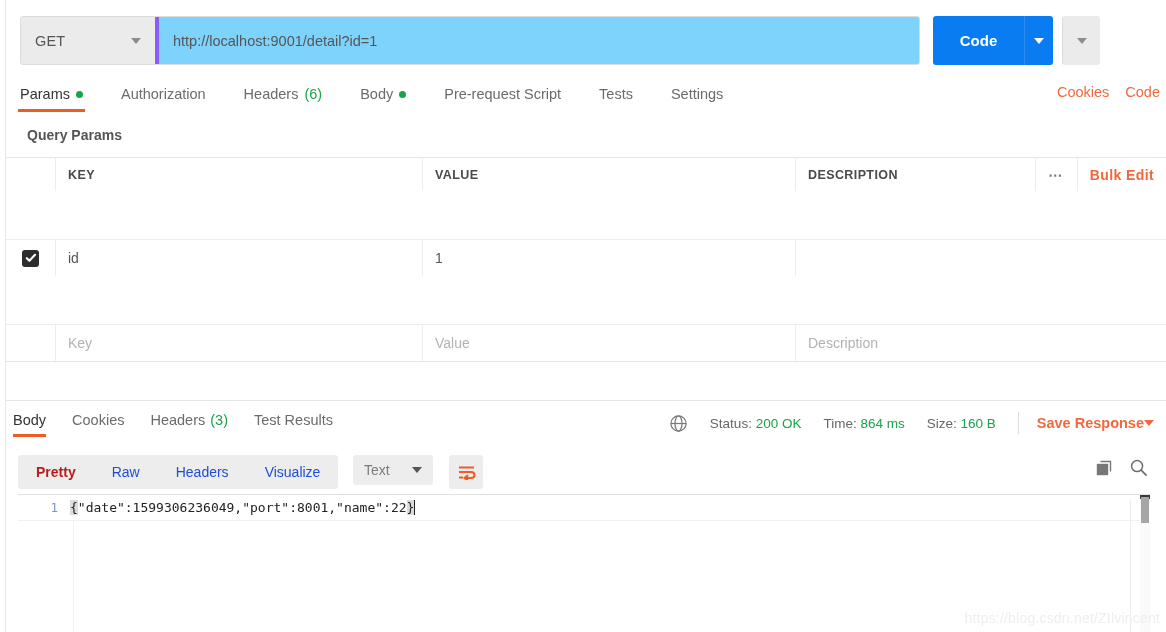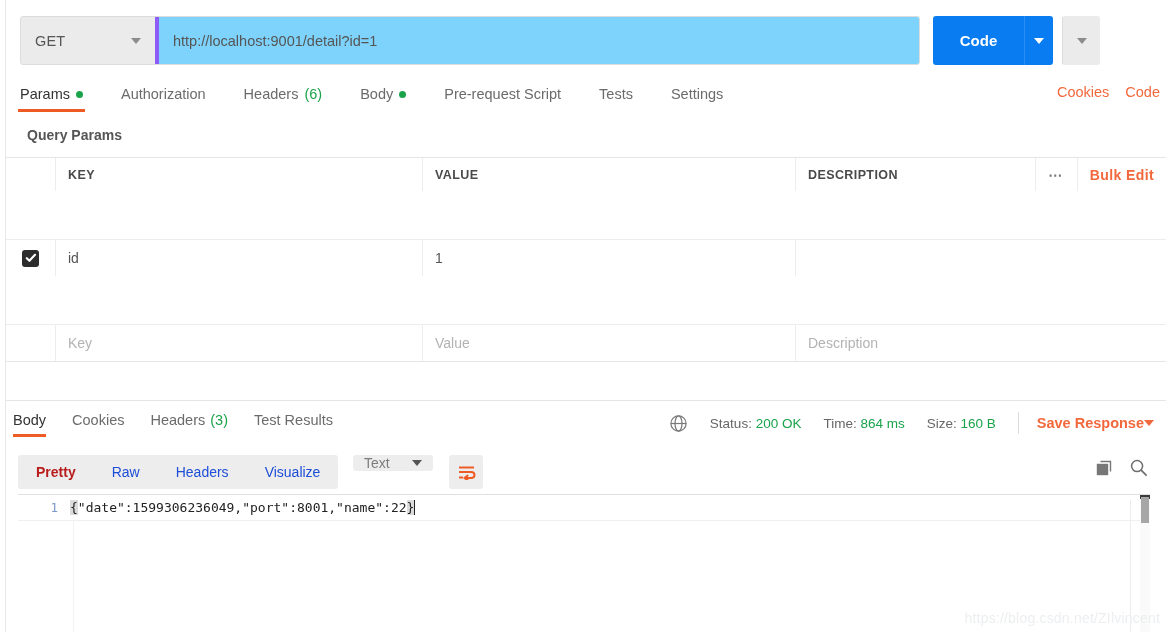--- a/index.html
+++ b/index.html
@@ -214,21 +214,21 @@
     height: 34px; display: flex; align-items: stretch;
     background: #ededed; border-radius: 3px;
   }
   .fmt {
     display: flex; align-items: center; padding: 0 18px;
     font-size: 14px; color: #1d4ed8; cursor: pointer;
   }
   .fmt.active { color: #b91c1c; font-weight: bold; }
   .type-select {
     position: absolute; left: 353px; top: 455px;
-    height: 16px; width: 80px; background: #ededed; border-radius: 3px;
+    height: 30px; width: 80px; background: #ededed; border-radius: 3px;
     display: flex; align-items: center; justify-content: space-between;
     padding: 0 11px; cursor: pointer;
   }
   .type-select span { font-size: 14px; color: #7d7d7d; }
   .type-select i {
     width: 0; height: 0;
     border-left: 5px solid transparent; border-right: 5px solid transparent;
     border-top: 6px solid #555;
   }
   .wrap-btn {

